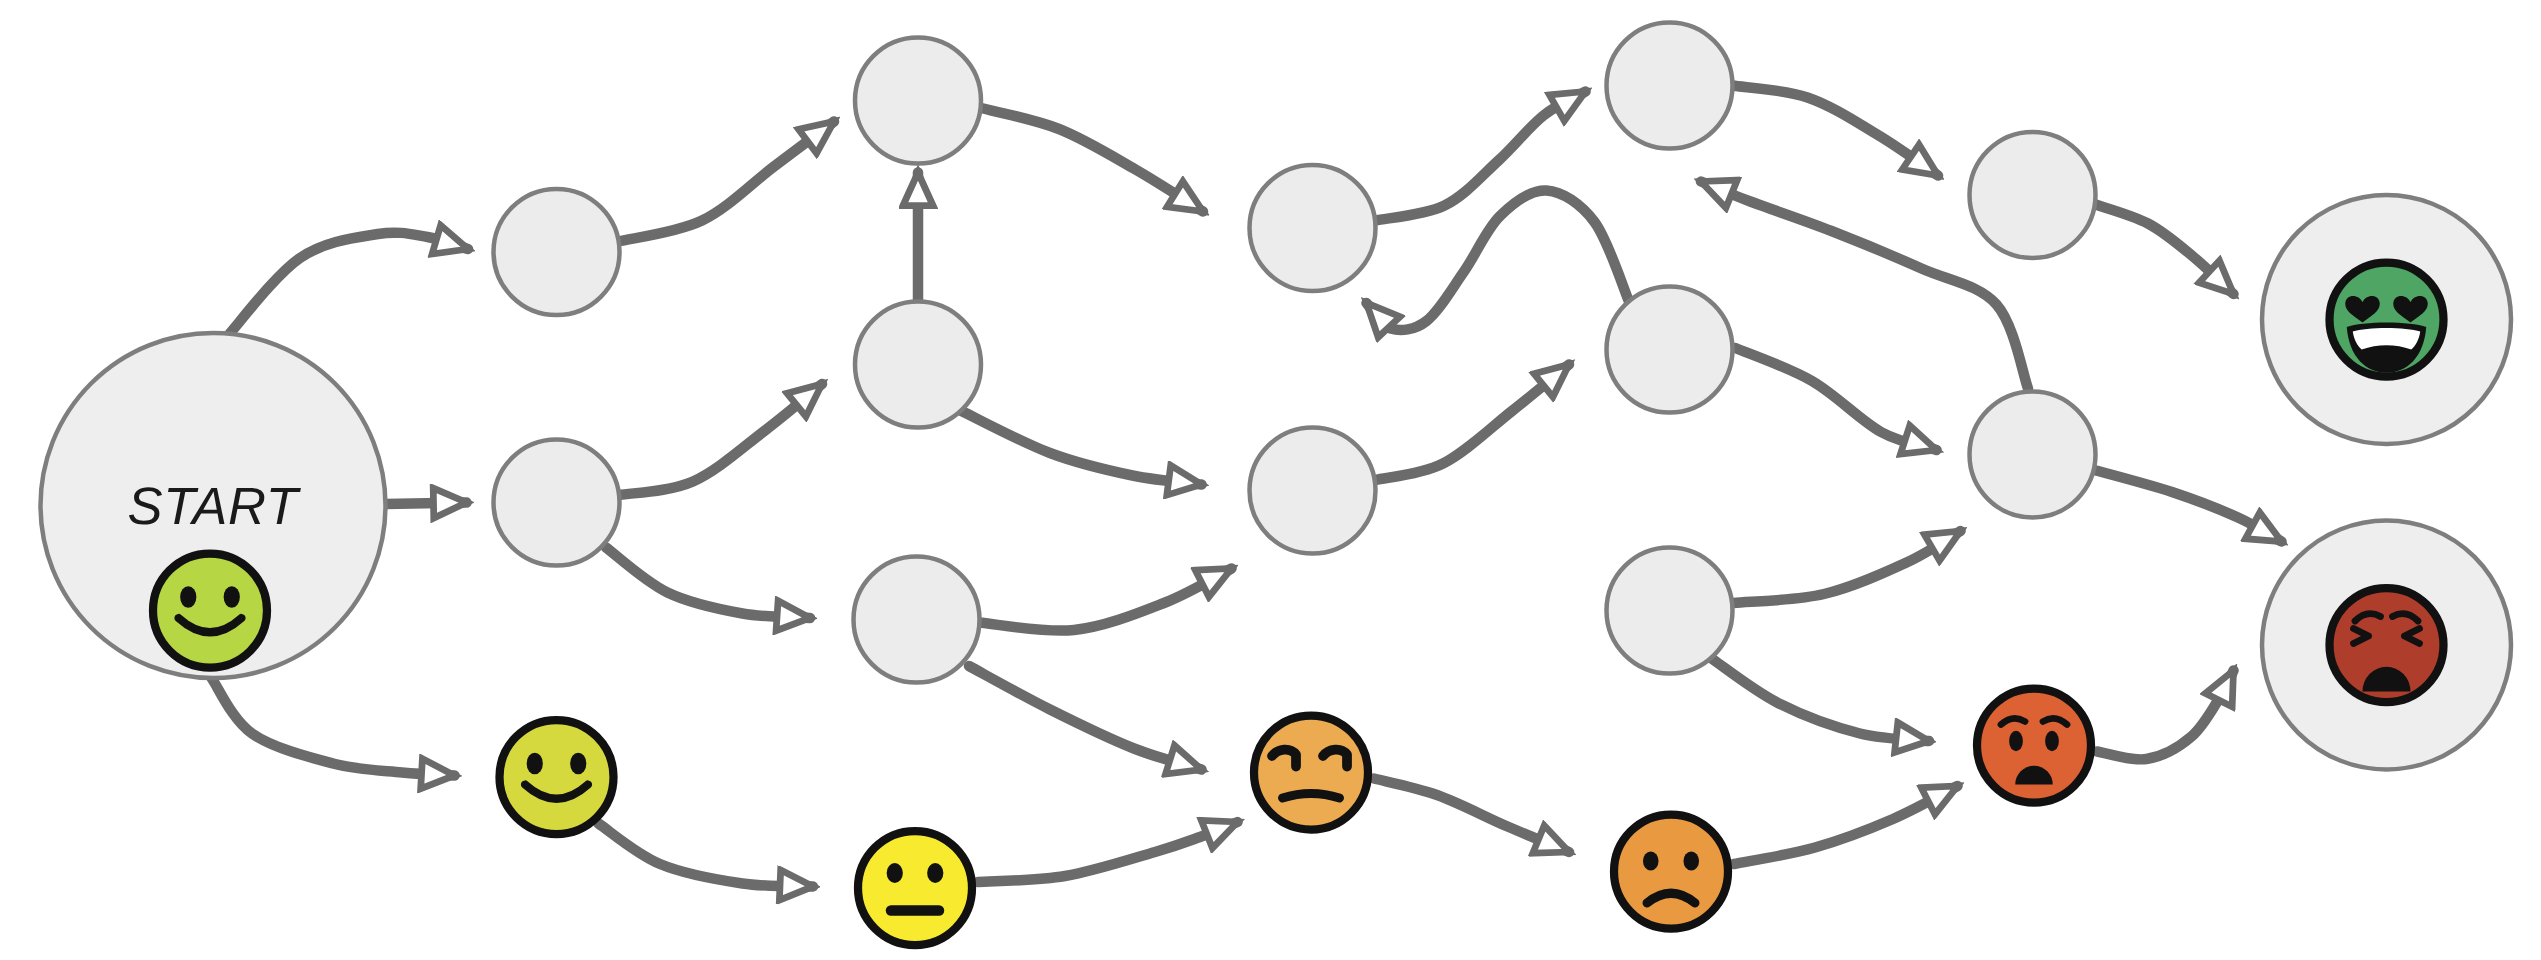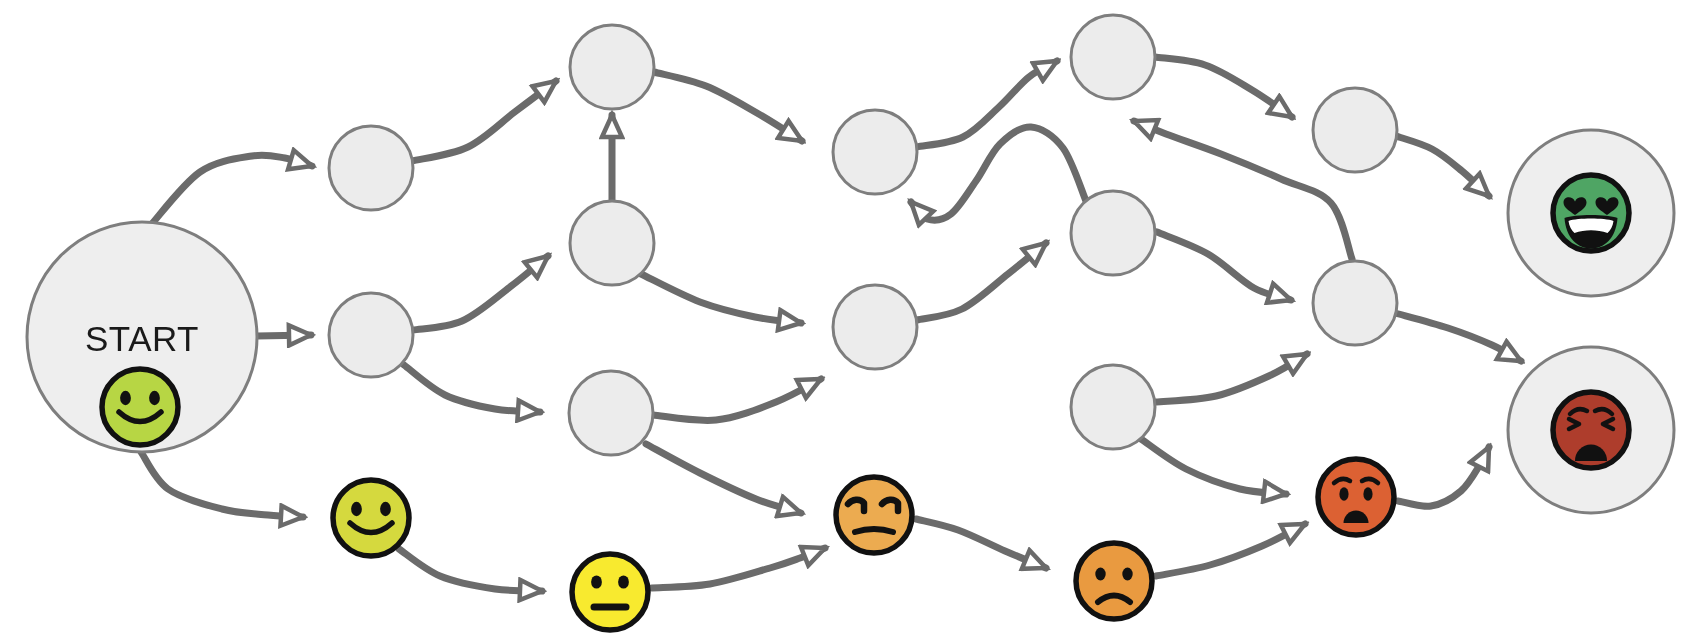--- a/index.html
+++ b/index.html
@@ -1,17 +1,17 @@
 <!DOCTYPE html>
 <html><head>
 <meta charset="utf-8">
 <style>
   html,body{margin:0;padding:0;background:#ffffff;}
   .canvas{position:relative;width:1694px;height:640px;background:#ffffff;overflow:hidden;
-          font-family:"Liberation Sans", sans-serif;}
+          font-family:"Liberation Sans", sans-serif;font-style:italic;}
   .canvas svg{position:absolute;left:0;top:0;}
   text.start-label{font-family:"Liberation Sans", sans-serif;font-weight:400;letter-spacing:0.5px;}
 </style>
 </head>
 <body>
 
 <div class="canvas" id="root">
     <svg width="1694" height="640" viewBox="0 0 1694 640">
       <defs>
         <marker id="arrow" markerUnits="userSpaceOnUse" markerWidth="30" markerHeight="26" refX="25" refY="13" orient="auto">

